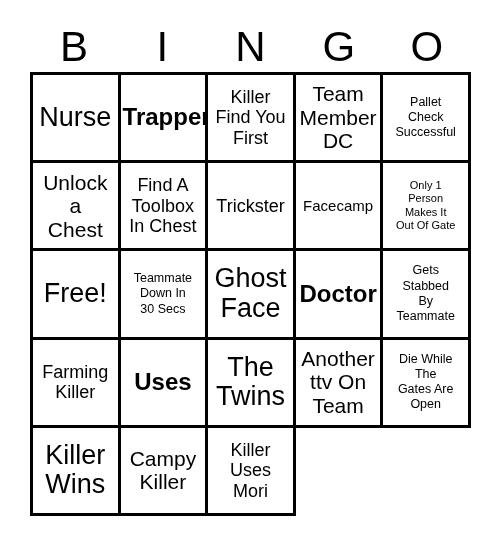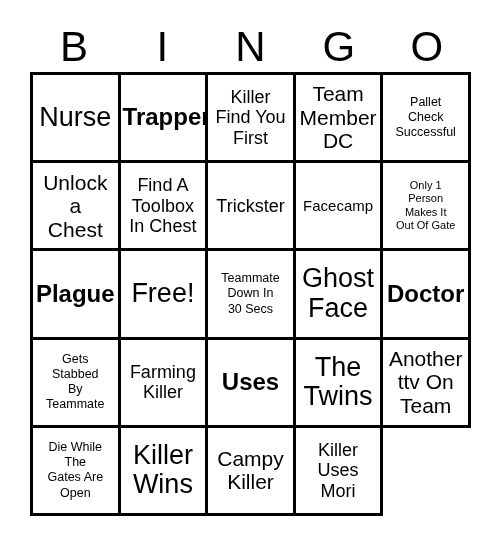--- a/index.html
+++ b/index.html
@@ -140,23 +140,20 @@
       </div>
       <div class="cell fs-s">
         <span class="cell-text">Facecamp</span>
       </div>
       <div class="cell fs-xxs">
         <span class="cell-text">Only 1
 Person
 Makes It
 Out Of Gate</span>
       </div>
-      <div class="cell fs-xl">
-        <span class="cell-text">Plague</span>
-      </div>
       <div class="cell fs-xxl">
         <span class="cell-text">Free!</span>
       </div>
       <div class="cell fs-xs">
         <span class="cell-text">Teammate
 Down In
 30 Secs</span>
       </div>
       <div class="cell fs-xxl">
         <span class="cell-text">Ghost

